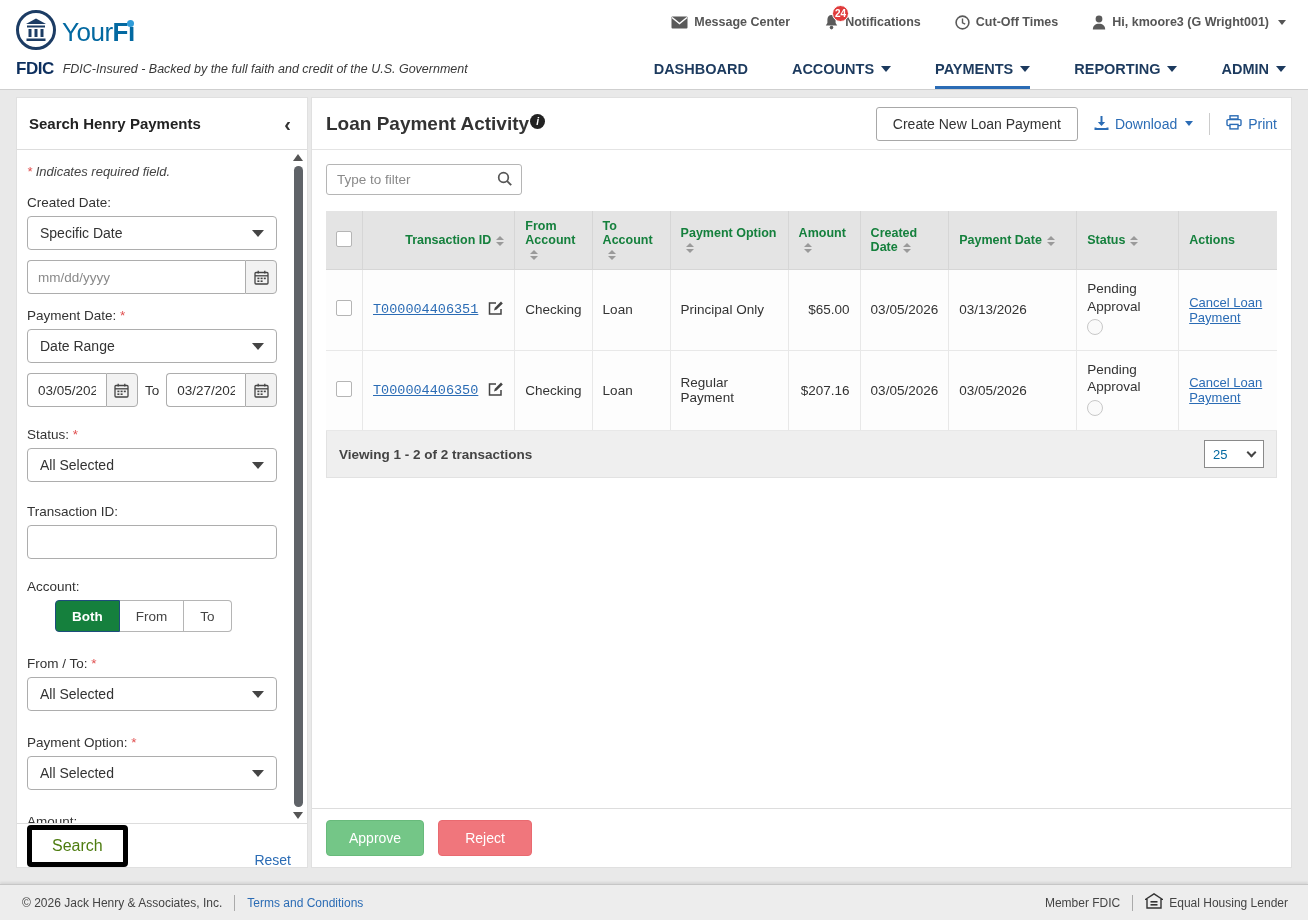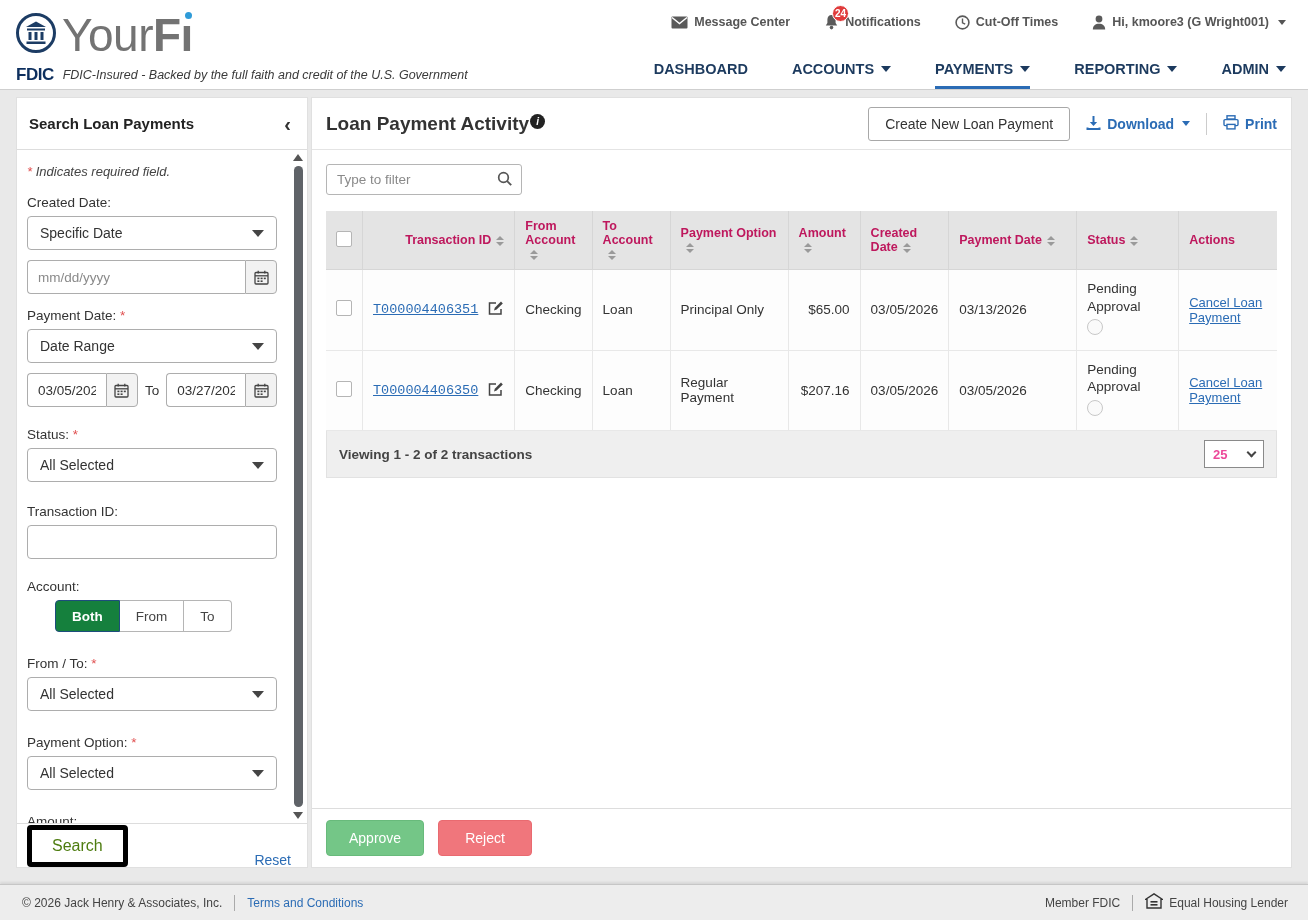--- a/index.html
+++ b/index.html
@@ -3,21 +3,21 @@
 <meta charset="utf-8">
 <style>
   * { margin:0; padding:0; box-sizing:border-box; }
   html,body { width:1308px; height:920px; overflow:hidden; }
   body { font-family:"Liberation Sans", sans-serif; background:#e9e9e9; color:#333; display:flex; flex-direction:column; }
 
   
   .top-header { background:#fff; height:90px; border-bottom:1px solid #cfcfcf; display:flex; justify-content:space-between; flex:none; }
   .logo-block { padding:8px 0 0 14px; }
   .logo-row { display:flex; align-items:center; gap:4px; }
-  .logo-text { font-size:46px; color:#737373; letter-spacing:-0.5px; }
+  .logo-text { font-size:26px; color:#0369a1; letter-spacing:-0.5px; }
   .logo-text .fi { font-weight:bold; position:relative; }
   .logo-text .fi .idot { position:absolute; width:7px; height:7px; border-radius:50%; background:#2f9bd8; right:1px; top:3px; }
   .fdic-row { display:flex; align-items:center; gap:9px; margin-top:3px; padding-left:2px; }
   .fdic-logo { font-size:17px; font-weight:bold; color:#0d2f5e; letter-spacing:-0.5px; }
   .fdic-tag { font-size:12.5px; font-style:italic; color:#3a3a3a; }
 
   .header-right { display:flex; flex-direction:column; justify-content:space-between; align-items:flex-end; padding:14px 22px 0 0; }
   .utilities { display:flex; align-items:center; gap:34px; }
   .util-item { display:flex; align-items:center; gap:6px; font-size:12.5px; font-weight:bold; color:#555; cursor:pointer; position:relative; }
   .util-item svg { display:block; }
@@ -66,50 +66,50 @@
   .reset-link { font-size:14px;margin-top:28px; }
 
   
   .main-panel { flex:1; min-width:0; background:#fff; border:1px solid #e0e0e0; display:flex; flex-direction:column; }
   .main-header { height:52px; flex:none; display:flex; align-items:center; justify-content:space-between; padding:0 14px; border-bottom:1px solid #e4e4e4; }
   .main-title-wrap { display:flex; align-items:flex-start; gap:1px; }
   .main-title { font-size:19px; font-weight:bold; color:#333; }
   .info-icon { width:15px; height:15px; border-radius:50%; background:#222; color:#fff; font-size:10px; font-weight:bold; font-style:italic; display:flex; align-items:center; justify-content:center; margin-top:1px; cursor:pointer; }
   .header-actions { display:flex; align-items:center; gap:16px; }
   .create-btn { background:#fff; border:1px solid #a8a8a8; border-radius:3px; padding:8px 16px; font-size:14px; color:#333; cursor:pointer; font-family:"Liberation Sans", sans-serif; }
-  .hdr-link { display:flex; align-items:center; gap:6px; font-size:14px; font-weight:bold; }
+  .hdr-link { display:flex; align-items:center; gap:6px; font-size:14px; font-weight:normal; }
   .vdiv { width:1px; height:22px; background:#ccc; }
   .dl-caret { width:0; height:0; border-left:4px solid transparent; border-right:4px solid transparent; border-top:5px solid #2b6cb5; margin-left:2px; }
 
   .main-body { padding:14px; flex:none; }
   .filter-wrap { position:relative; width:196px; margin-bottom:16px; }
   .filter-input { width:100%; height:31px; border:1px solid #b5b5b5; border-radius:3px; padding:0 30px 0 10px; font-size:13.5px; font-family:"Liberation Sans", sans-serif; color:#333; }
   .filter-input::placeholder { color:#8a8a8a; }
   .filter-search-icon { position:absolute; right:9px; top:7px; cursor:pointer; }
 
   table.grid { width:100%; border-collapse:collapse; }
-  .grid th { background:#e4e4e4; font-size:12.5px; font-weight:bold; color:#be185d; text-align:left; padding:8px 10px; vertical-align:middle; border:1px solid #d6d6d6; border-top:none; }
+  .grid th { background:#e4e4e4; font-size:12.5px; font-weight:bold; color:#15803d; text-align:left; padding:8px 10px; vertical-align:middle; border:1px solid #d6d6d6; border-top:none; }
   .grid th:first-child { border-left:none; }
   .grid th:last-child { border-right:none; }
   .grid td { font-size:13.5px; color:#333; padding:10px; border:1px solid #e8e8e8; background:#fdfdfd; vertical-align:middle; height:50px; }
   .grid td:first-child { border-left:none; }
   .grid td:last-child { border-right:none; }
   .sort-icons { display:inline-flex; flex-direction:column; gap:2px; margin-left:5px; vertical-align:middle; }
   .tri-up { width:0; height:0; border-left:4px solid transparent; border-right:4px solid transparent; border-bottom:4px solid #9a9a9a; }
   .tri-dn { width:0; height:0; border-left:4px solid transparent; border-right:4px solid transparent; border-top:4px solid #9a9a9a; }
   .chk { width:16px; height:16px; border:1px solid #b5b5b5; border-radius:2px; background:#fff; display:inline-block; cursor:pointer; }
   .cell-amount, .th-amount { text-align:right; }
   .txn-cell { display:flex; align-items:center; gap:10px; }
   .txn-link { font-size:13.5px; text-decoration:underline;font-family:Liberation Mono, monospace; }
   .status-cell { line-height:1.3; }
   .radio { width:16px; height:16px; border:1px solid #c8c8c8; border-radius:50%; background:#fafafa; display:inline-block; margin-top:4px; cursor:pointer; }
   .action-link { font-size:13px; text-decoration:underline; }
   .grid-footer { background:#efefef; border:1px solid #e2e2e2; border-top:none; padding:9px 12px; display:flex; align-items:center; justify-content:space-between; }
   .viewing-txt { font-size:13.5px; font-weight:bold; color:#444; }
-  .page-size { width:60px; height:28px; background:#fff; border:1px solid #8a8a8a; display:flex; align-items:center; justify-content:space-between; padding:0 8px; font-size:13px; color:#ec4899; cursor:pointer;font-weight:bold; }
+  .page-size { width:60px; height:28px; background:#fff; border:1px solid #8a8a8a; display:flex; align-items:center; justify-content:space-between; padding:0 8px; font-size:13px; color:#0369a1; cursor:pointer; }
   .chev { width:7px; height:7px; border-right:2px solid #444; border-bottom:2px solid #444; transform:rotate(45deg); margin-top:-3px; }
 
   .main-spacer { flex:1; }
   .main-footer { flex:none; border-top:1px solid #ddd; padding:11px 14px; display:flex; gap:14px; }
   .approve-btn { background:#74c687; border:1px solid #68ba7b; color:#fff; border-radius:4px; padding:9px 22px; font-size:14px; cursor:pointer; font-family:"Liberation Sans", sans-serif; }
   .reject-btn { background:#f0767c; border:1px solid #e96a70; color:#fff; border-radius:4px; padding:9px 26px; font-size:14px; cursor:pointer; font-family:"Liberation Sans", sans-serif; }
 
   
   .footer-bar { flex:none; height:36px; background:#ededed; border-top:1px solid #c6c6c6; box-shadow:0 -2px 2px rgba(0,0,0,0.08); display:flex; align-items:center; justify-content:space-between; padding:0 20px 0 22px; }
   .footer-left, .footer-right { display:flex; align-items:center; gap:12px; font-size:12px; color:#444; }
@@ -207,21 +207,21 @@
           <span class="nav-caret"></span>
         </div>
     </nav>
   </div>
 </header>
 
 <div class="content">
 
   <aside class="sidebar">
     <div class="side-header">
-      <span class="side-title">Search Loan Payments</span>
+      <span class="side-title">Search Henry Payments</span>
       <span class="collapse-chip">‹</span>
     </div>
 
     <div class="side-scroll">
       <div class="req-note"><span class="req">*</span><span> Indicates required field.</span></div>
 
       <div class="f-label">Created Date:</div>
       <div class="sel">
         <span>Specific Date</span>
           <span class="sel-caret"></span>

